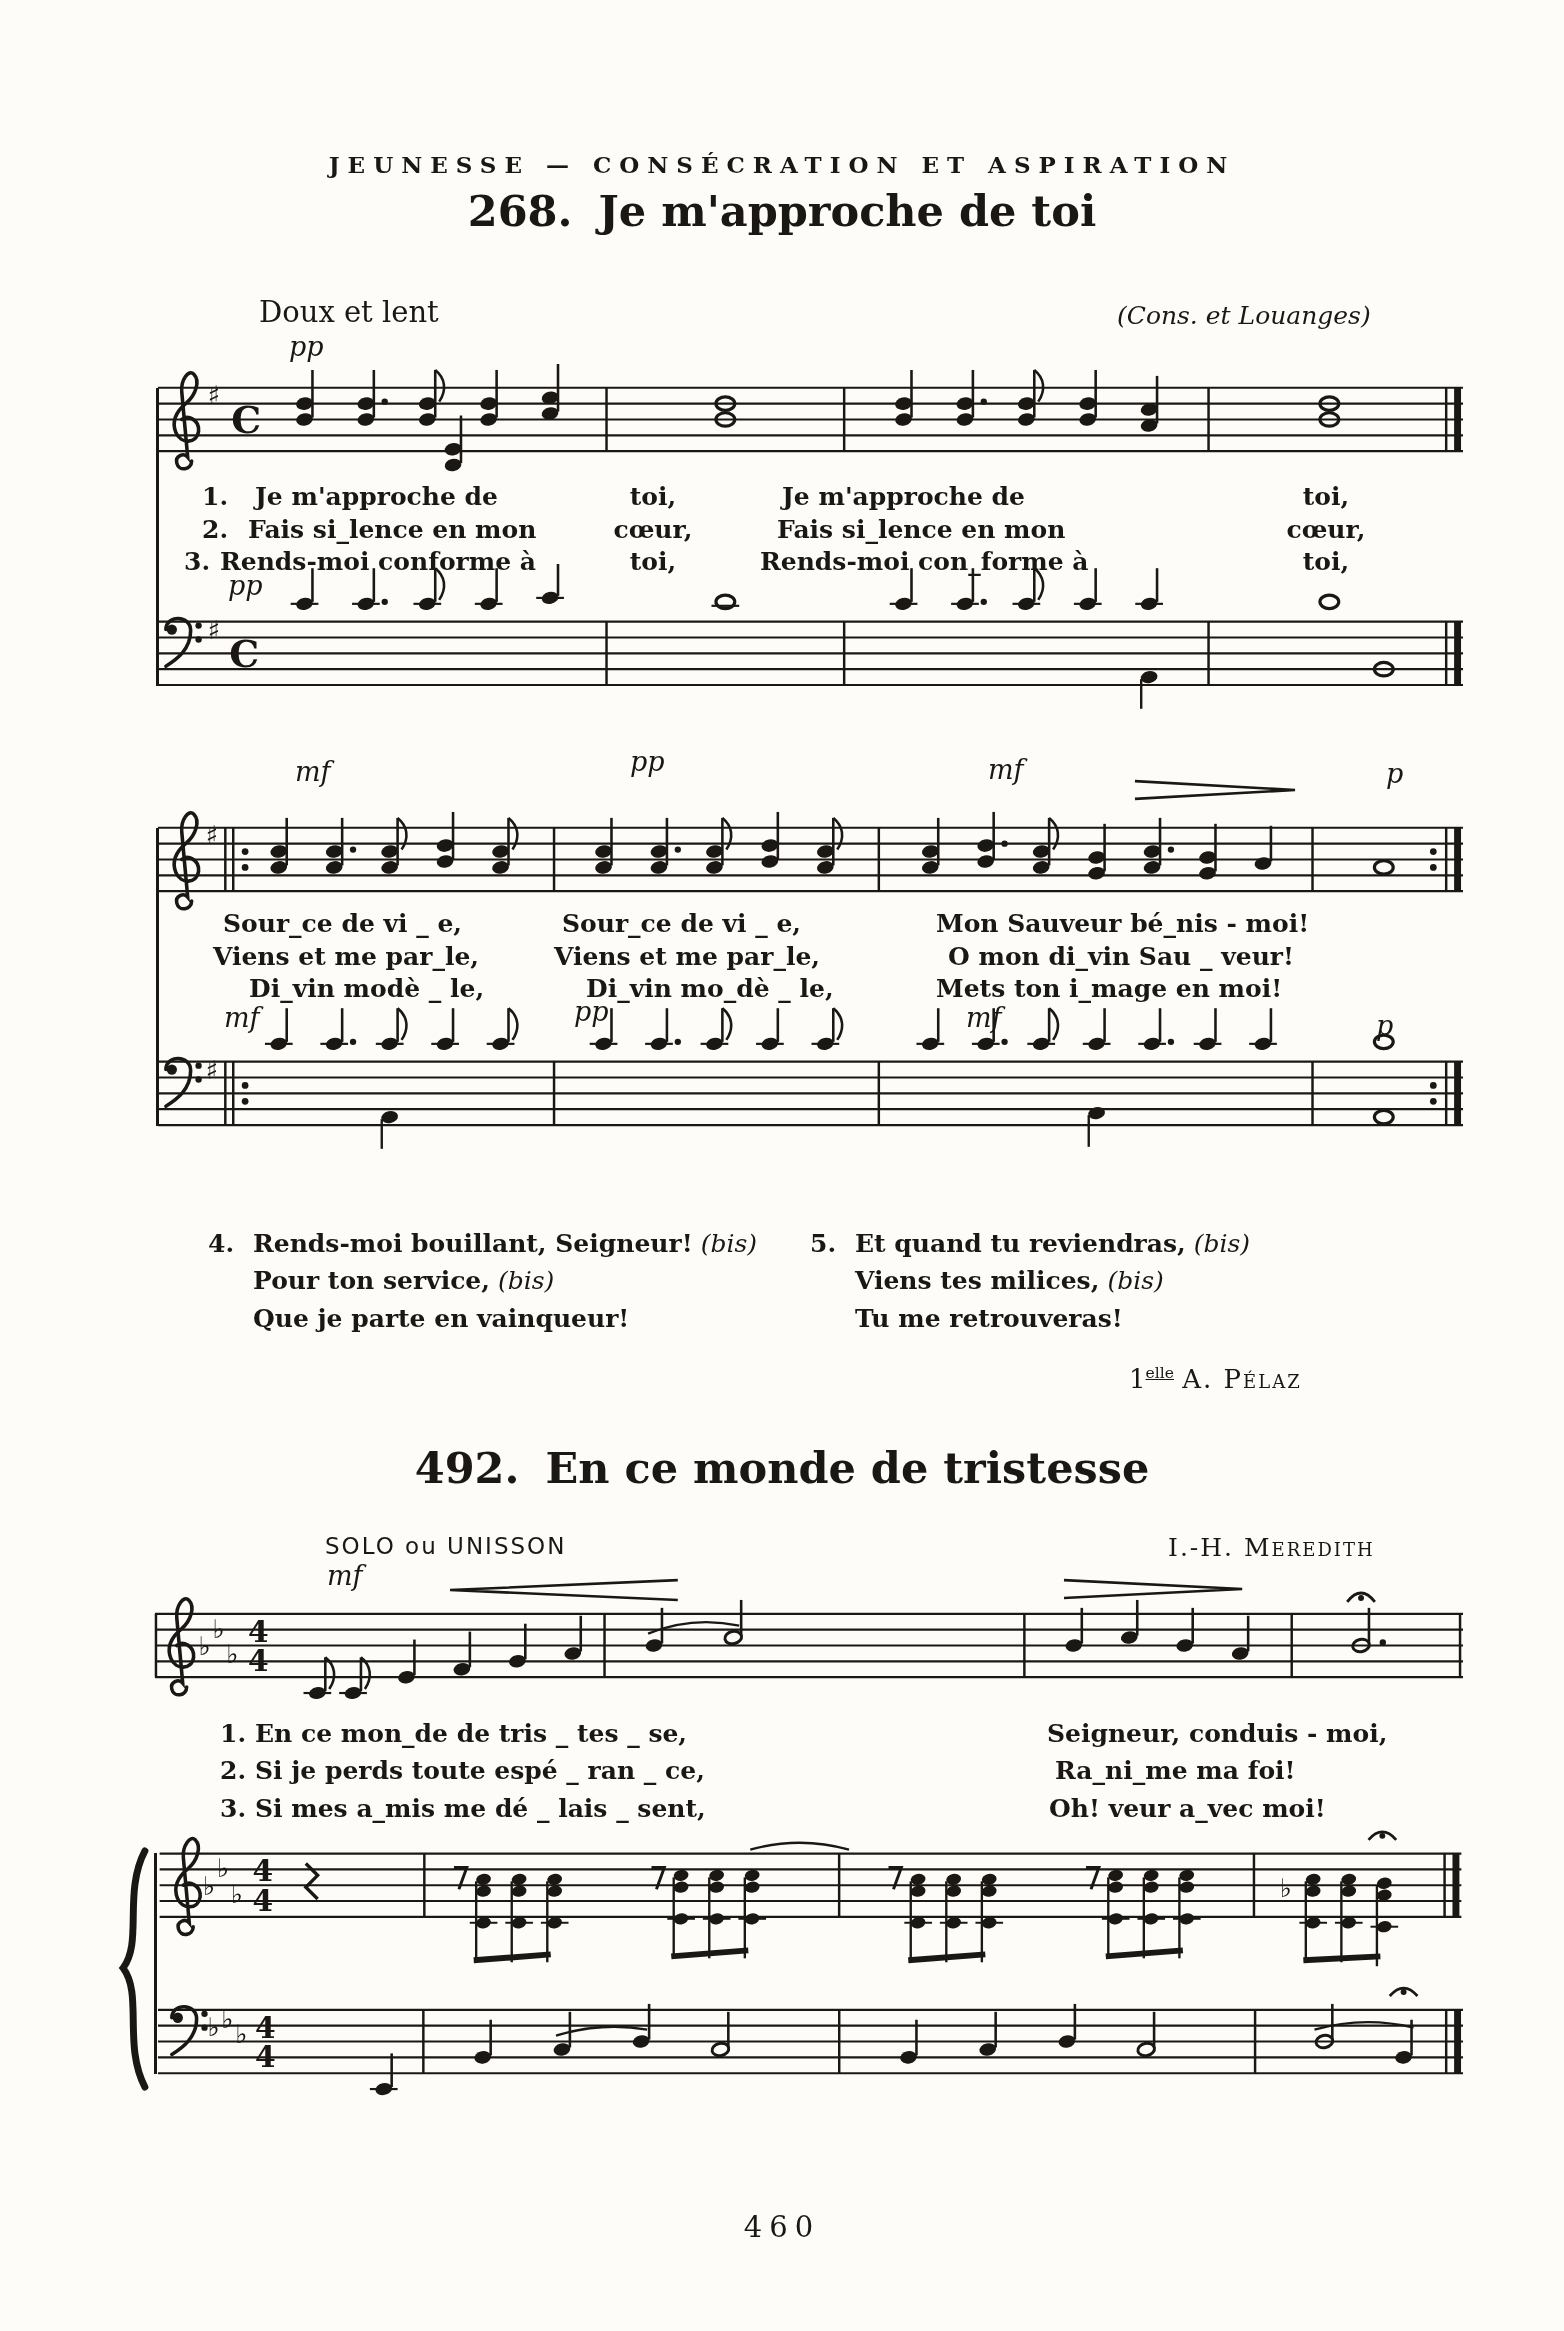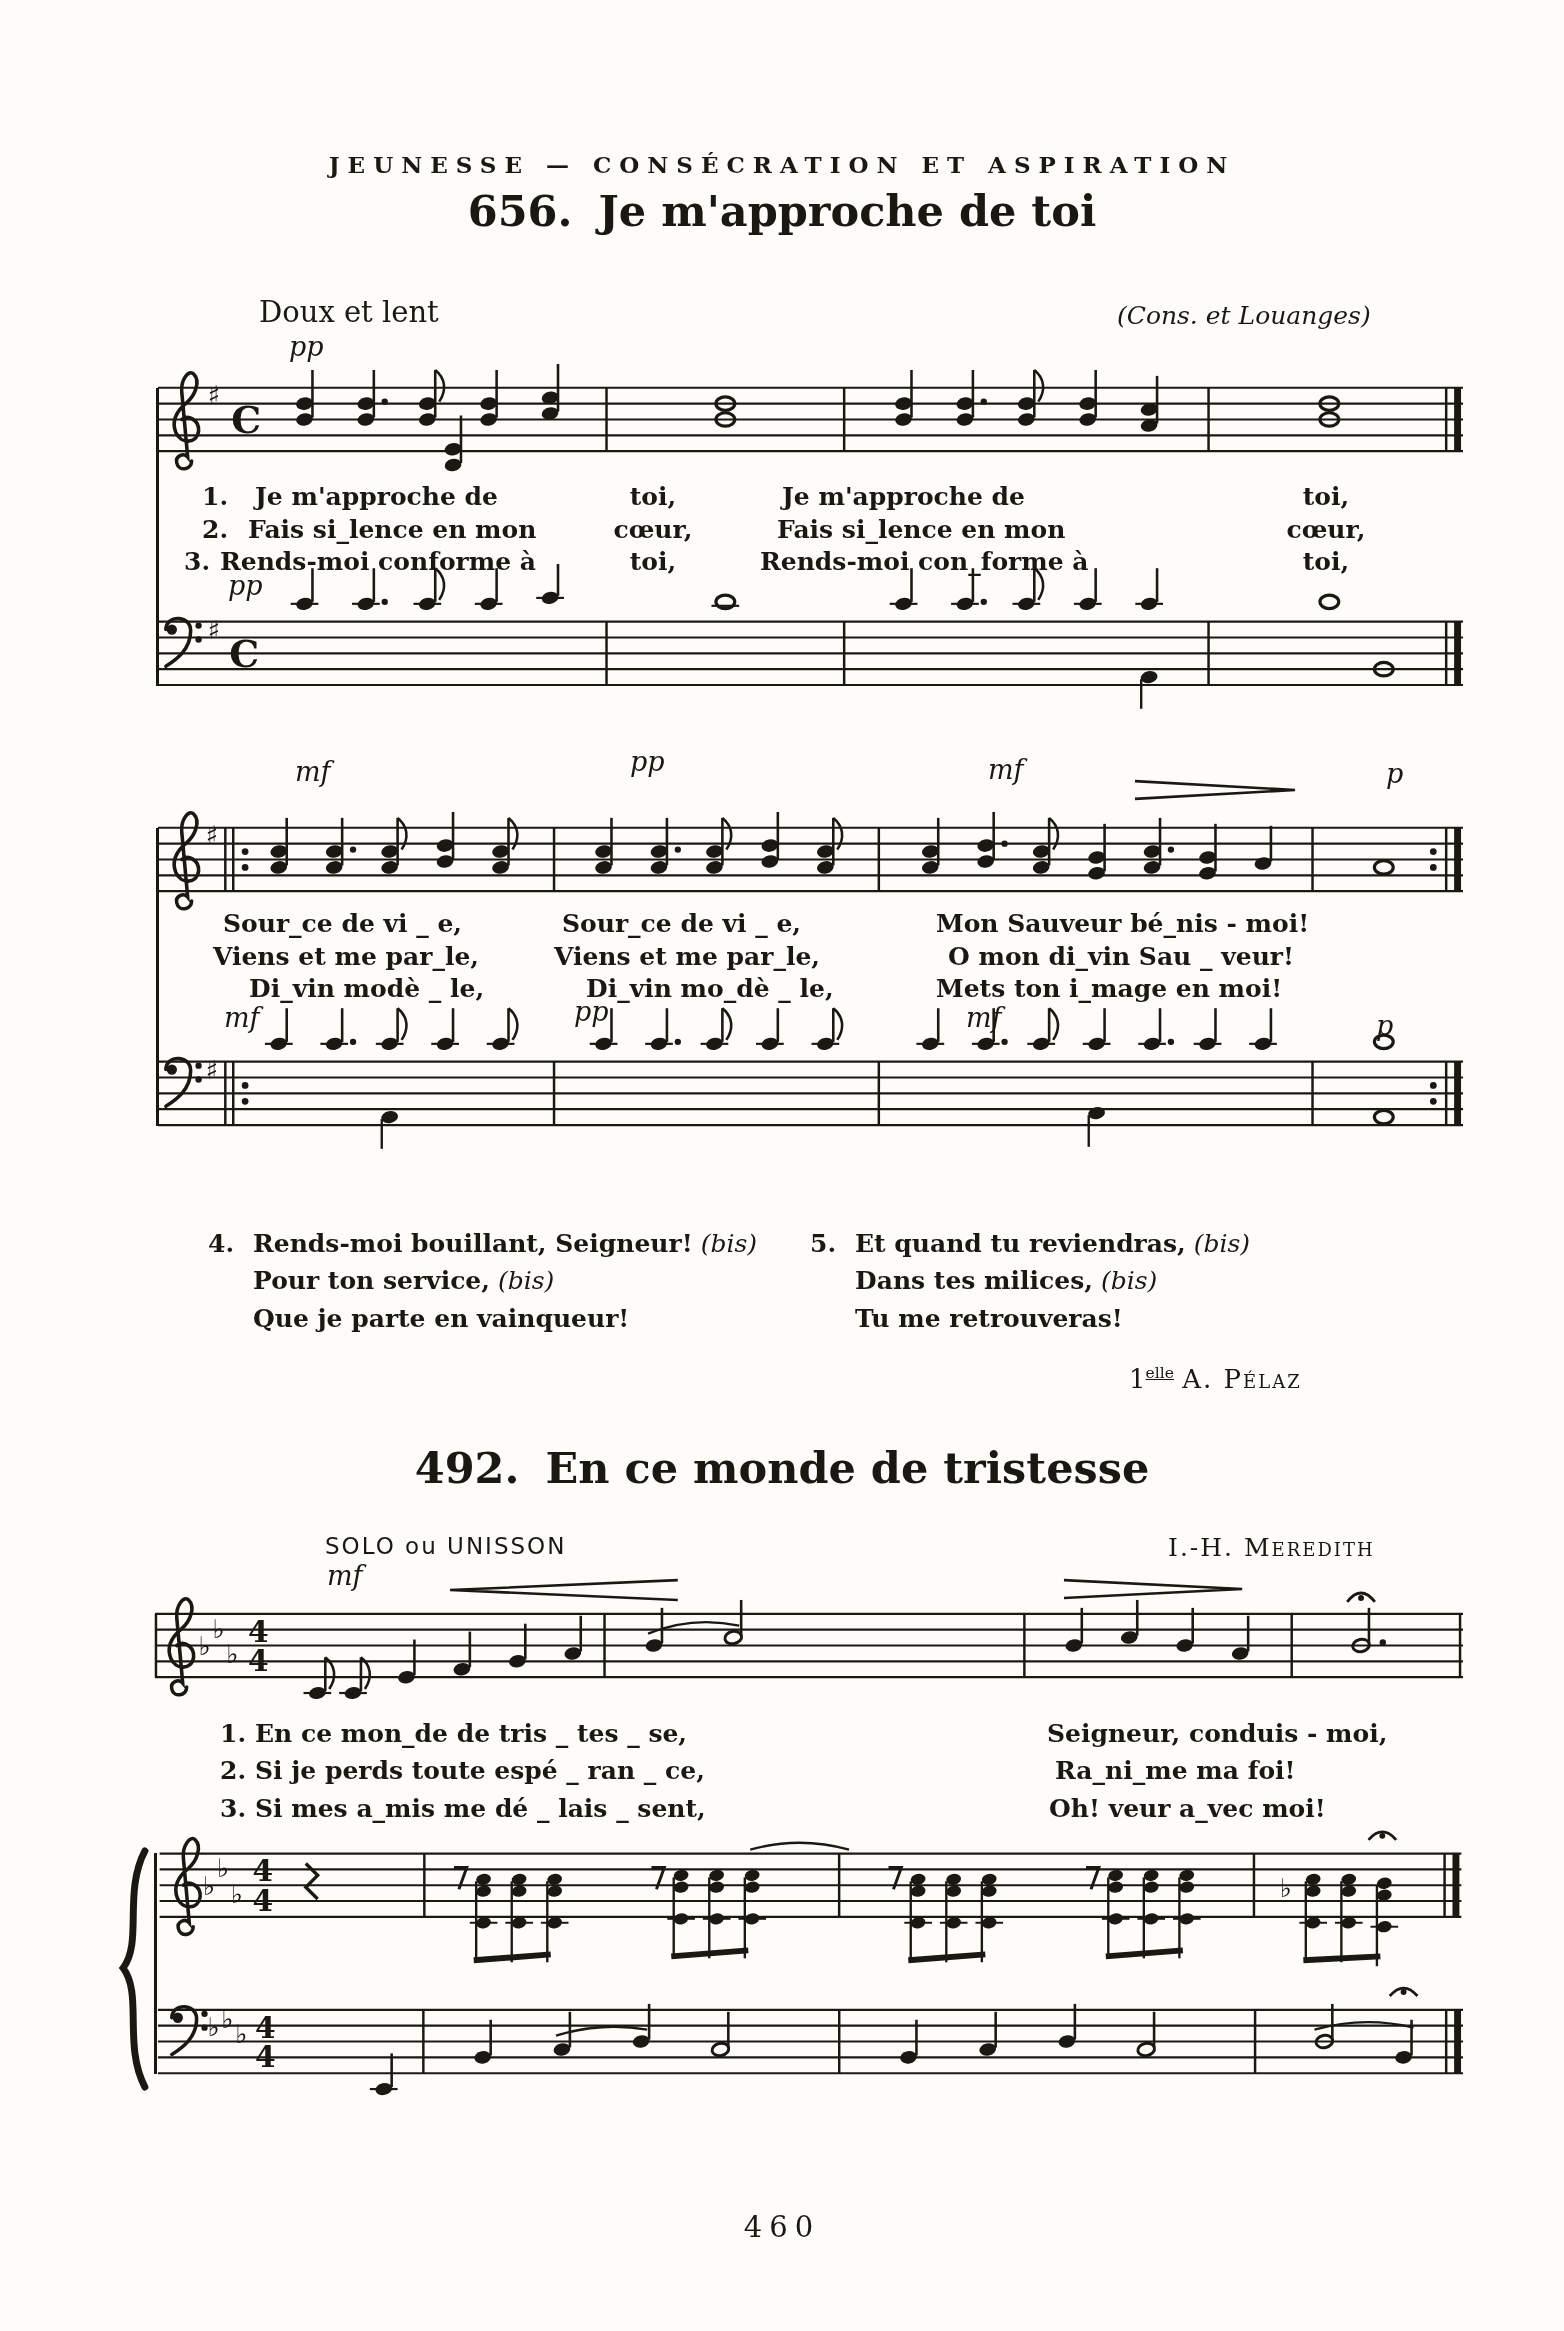--- a/index.html
+++ b/index.html
@@ -101,21 +101,21 @@
     </g>
     <g id="r8">
         <path d="M0,0 L13,0 L5,22" fill="none" stroke="#1b1814" stroke-width="3"></path>
       </g>
   </defs>
 </svg>
 
 <div class="abs center category" style="top:115px">JEUNESSE — CONSÉCRATION ET ASPIRATION</div>
 
 <div class="abs center hymn-title" style="top:186px">
-  <span>656.</span><span class="sp"></span><span>Je m'approche de toi</span>
+  <span>268.</span><span class="sp"></span><span>Je m'approche de toi</span>
 </div>
 
 <div class="abs tempo" style="left:259px;top:295px">Doux et lent</div>
 <div class="abs src-ref" style="left:1117px;top:301px">(Cons. et Louanges)</div>
 
 <div class="abs dyn" style="left:289px;top:331px">pp</div>
 
 <div class="abs sysline" style="left:156px;top:388px;height:298px"></div>
 
 <svg class="abs" style="left:156px;top:358px" width="1309" height="117" viewBox="0 0 1322 118">
@@ -447,21 +447,21 @@
 
 <div>
   <span class="abs vnum" style="left:208px;top:1229px">4.</span>
   <span class="abs lyric" style="left:253px;top:1229px"><span>Rends-moi bouillant, Seigneur!</span><span class="bis">(bis)</span></span>
   <span class="abs lyric" style="left:253px;top:1266px"><span>Pour ton service,</span><span class="bis">(bis)</span></span>
   <span class="abs lyric" style="left:253px;top:1304px">Que je parte en vainqueur!</span>
 </div>
 <div>
   <span class="abs vnum" style="left:810px;top:1229px">5.</span>
   <span class="abs lyric" style="left:855px;top:1229px"><span>Et quand tu reviendras,</span><span class="bis">(bis)</span></span>
-  <span class="abs lyric" style="left:855px;top:1266px"><span>Dans tes milices,</span><span class="bis">(bis)</span></span>
+  <span class="abs lyric" style="left:855px;top:1266px"><span>Viens tes milices,</span><span class="bis">(bis)</span></span>
   <span class="abs lyric" style="left:855px;top:1304px">Tu me retrouveras!</span>
 </div>
 
 <div class="abs author" style="left:1129px;top:1364px">
   <span>1</span><sup>elle</sup>
   <span class="sc">A. Pélaz</span>
 </div>
 
 <div class="abs center hymn-title" style="top:1443px">
   <span>492.</span><span class="sp"></span><span>En ce monde de tristesse</span>

